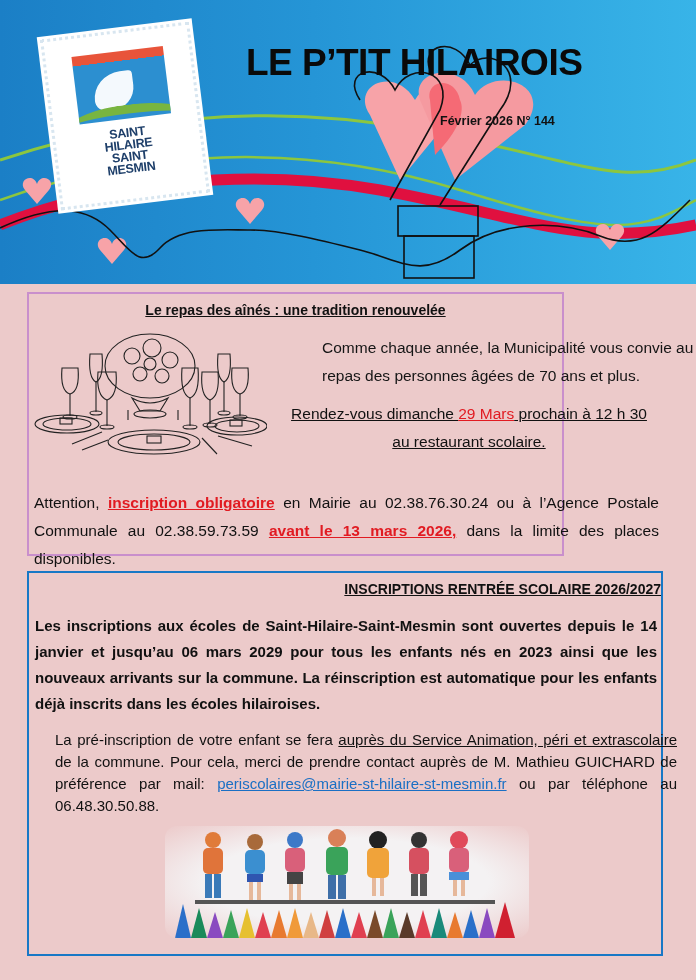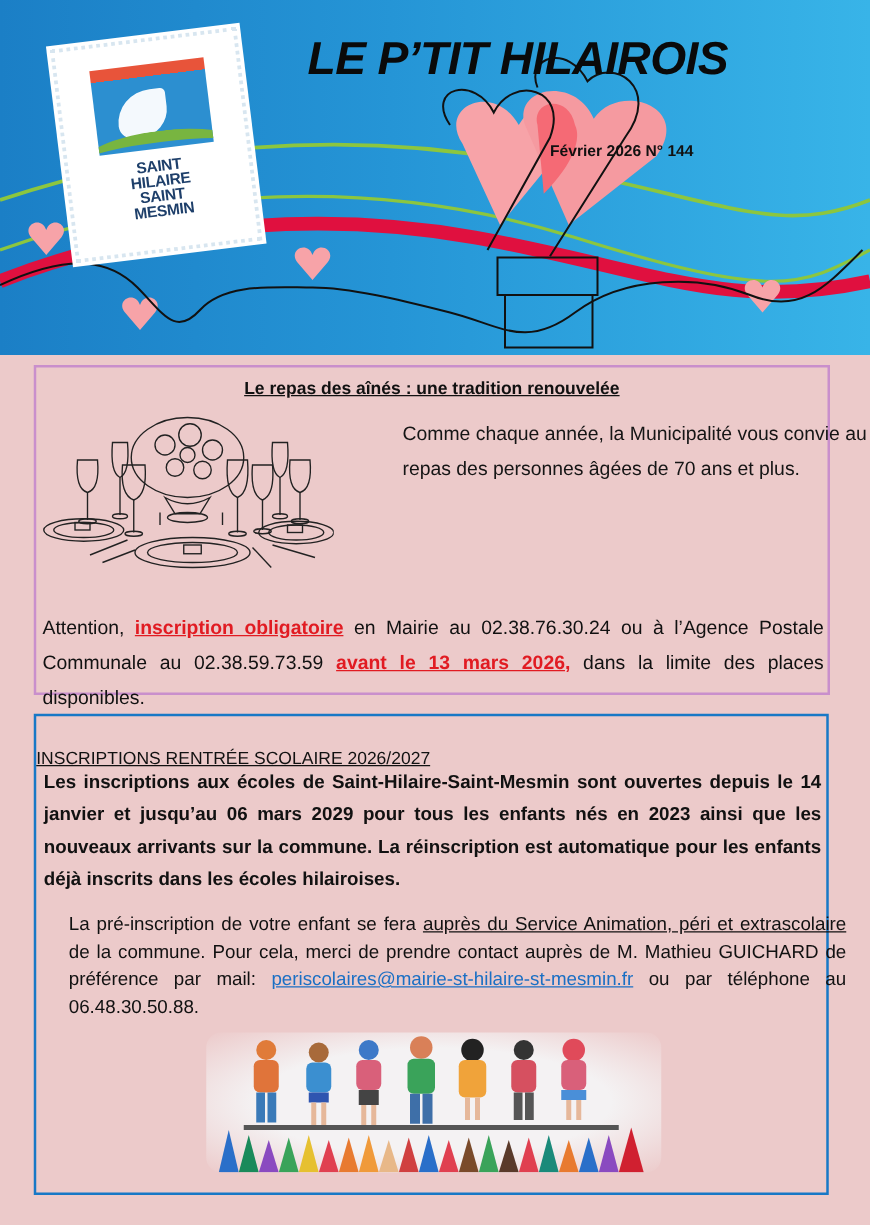--- a/index.html
+++ b/index.html
@@ -40,33 +40,32 @@
       position: absolute; left: -10px; bottom: -18px; width: 120px; height: 32px;
       border-top: 9px solid #78b540; border-radius: 50%;
     }
     .stamp-text {
       margin-top: 8px; text-align: center;
       font-size: 12.5px; line-height: 12px; font-weight: 700;
       color: #1e3f6a; letter-spacing: -0.3px;
     }
     .stamp-text span { display: block; }
     .title {
-      position: absolute; left: 246px; top: 26px;
+      position: absolute; left: 246px; top: 42px;
       font-size: 37px; font-weight: 700; color: #0a0a0a;
       letter-spacing: -0.5px;
-      font-style: italic;
     }
     .issue {
       position: absolute; left: 440px; top: 114px;
       font-size: 12.5px; font-weight: 700; color: #111;
     }
 
     
     .box1 {
-      position: absolute; left: 27px; top: 292px; width: 637px; height: 264px;
+      position: absolute; left: 27px; top: 292px; width: 537px; height: 264px;
       border: 2px solid #c98fcc;
     }
     .box1 .heading {
       position: absolute; left: 0; right: 0; top: 8px;
       text-align: center; font-size: 14px; font-weight: 700;
       text-decoration: underline;
     }
     .table-illus { position: absolute; left: 3px; top: 22px; }
     .intro {
       position: absolute; left: 250px; top: 40px; width: 380px;
@@ -84,23 +83,22 @@
     }
     .attention b.red { text-decoration: underline; }
 
     
     .box2 {
       position: absolute; left: 27px; top: 571px; width: 636px; height: 385px;
       border: 2px solid #1878c6;
     }
     .box2 .heading {
       position: absolute; left: 0; right: 0; top: 8px;
-      text-align: left; font-size: 14px; font-weight: 400;
+      text-align: right; font-size: 14px; font-weight: 700;
       text-decoration: underline;
-      margin-top: 17px;
     }
     .bold-par {
       position: absolute; left: 6px; top: 40px; width: 622px;
       font-size: 15px; line-height: 26px; font-weight: 700; text-align: justify;
     }
     .bold-par .nb { font-weight: 700; }
     .pre-par {
       position: absolute; left: 6px; top: 156px; width: 622px;
       font-size: 15px; line-height: 22px; text-align: justify; margin-left: 20px;
     }
@@ -214,20 +212,24 @@
 
       <line x1="40" y1="128" x2="70" y2="116"></line>
         <line x1="50" y1="134" x2="76" y2="124"></line>
       <line x1="170" y1="122" x2="185" y2="138"></line>
         <line x1="186" y1="120" x2="220" y2="130"></line>
     </g>
   </svg>
 
   <p class="intro">Comme chaque année, la Municipalité vous convie au repas des personnes âgées de 70 ans et plus.</p>
 
+  <p class="rdv">
+    <span class="u">Rendez-vous dimanche </span><span class="u red">29 Mars</span><span class="u"> prochain à 12 h 30</span><br>
+    <span class="u">au restaurant scolaire.</span>
+  </p>
 
   <p class="attention">
     <span>Attention, </span><b class="red">inscription  obligatoire</b><span> en Mairie au 02.38.76.30.24 ou à l’Agence Postale Communale au 02.38.59.73.59 </span><b class="red">avant le 13 mars 2026,</b><span> dans la limite des places disponibles.</span>
   </p>
 </section>
 
 <section class="box2">
   <div class="heading">INSCRIPTIONS RENTRÉE SCOLAIRE 2026/2027</div>
 
   <p class="bold-par">

